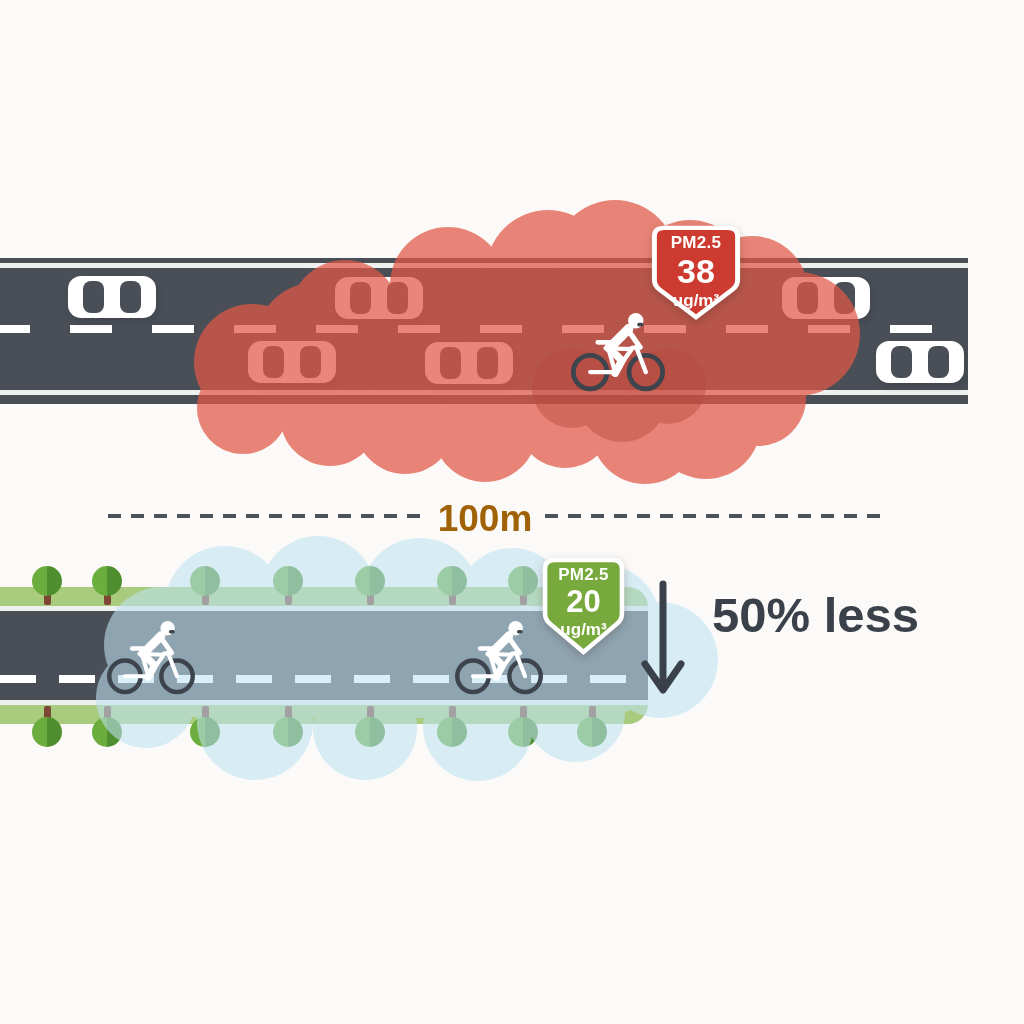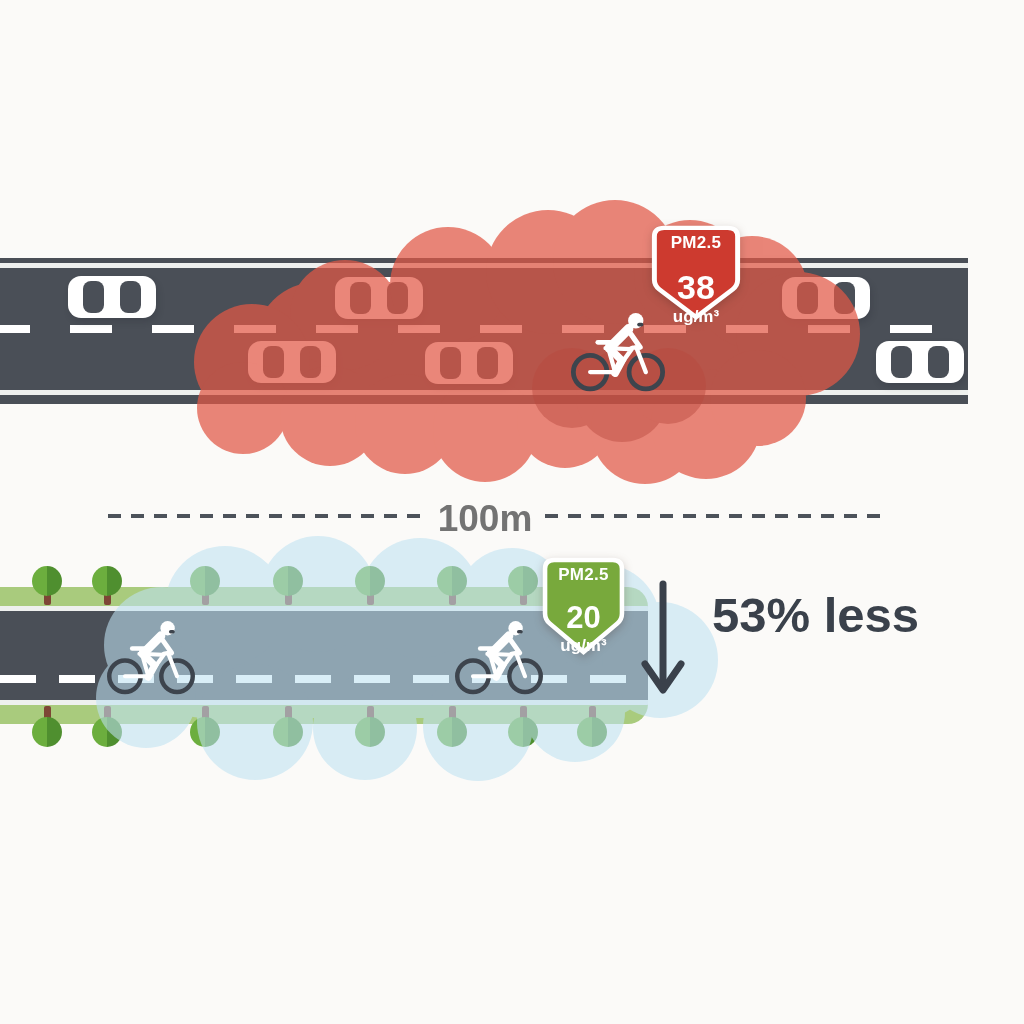--- a/index.html
+++ b/index.html
@@ -22,28 +22,28 @@
   .car i{position:absolute;top:5px;bottom:5px;width:21px;background:#4a4f57;border-radius:8px;}
   .car i.wa{left:15px;} .car i.wb{left:52px;}
   
   .cloud-svg{position:absolute;left:0;top:0;width:1024px;height:1024px;pointer-events:none;}
   
   .badge{position:absolute;}
   .badge svg{position:absolute;inset:0;width:100%;height:100%;filter:drop-shadow(0 3px 4px rgba(60,30,25,.25));}
   .badge-text{position:absolute;inset:0;display:flex;flex-direction:column;align-items:center;
     color:#fff;font-weight:bold;line-height:1;padding-top:10px;}
   .badge-label{font-size:17px;letter-spacing:.3px;}
-  .badge-value{font-size:34px;margin-top:19px;}
+  .badge-value{font-size:34px;margin-top:3px;}
   .badge-unit{font-size:17px;margin-top:4px;}
   .badge.green .badge-value{font-size:31px;}
   
   .dashseg{position:absolute;height:4px;top:514px;
     background:repeating-linear-gradient(90deg,#4c525a 0 13px,transparent 13px 23px);}
   .dist-label{position:absolute;left:425px;top:498px;width:120px;text-align:center;
-    font-size:37px;font-weight:bold;color:#737373;}
+    font-size:37px;font-weight:bold;color:#a16207;}
   
   .greenway{position:absolute;left:0;top:587px;width:648px;height:137px;background:#a9cb7d;
     border-radius:0 20px 20px 0;overflow:hidden;}
   .greenway .gw-road{position:absolute;left:0;top:19px;width:100%;height:99px;background:#4a4f57;
     border-top:5px solid #eef0ee;border-bottom:5px solid #eef0ee;}
   .greenway .dashline{top:64px;background:repeating-linear-gradient(90deg,#ffffff 0 36px,transparent 36px 59px);}
   
   .tree{position:absolute;width:30px;}
   .tree .crown{position:absolute;left:0;width:30px;height:30px;border-radius:50%;
     background:linear-gradient(90deg,#6cae3e 50%,#4f8f2f 50%);}
@@ -285,15 +285,15 @@
     </div>
   </div>
 
   <svg class="arrow" viewBox="0 0 64 120">
     <g stroke="#3a414b" stroke-width="7" fill="none" stroke-linecap="round" stroke-linejoin="round">
       <path d="M30 6 L30 108"></path>
       <path d="M12 86 L30 112 L48 86"></path>
     </g>
   </svg>
 
-  <div class="res res1">53% less</div>
+  <div class="res res1">50% less</div>
 
 </div>
 
 </body></html>

